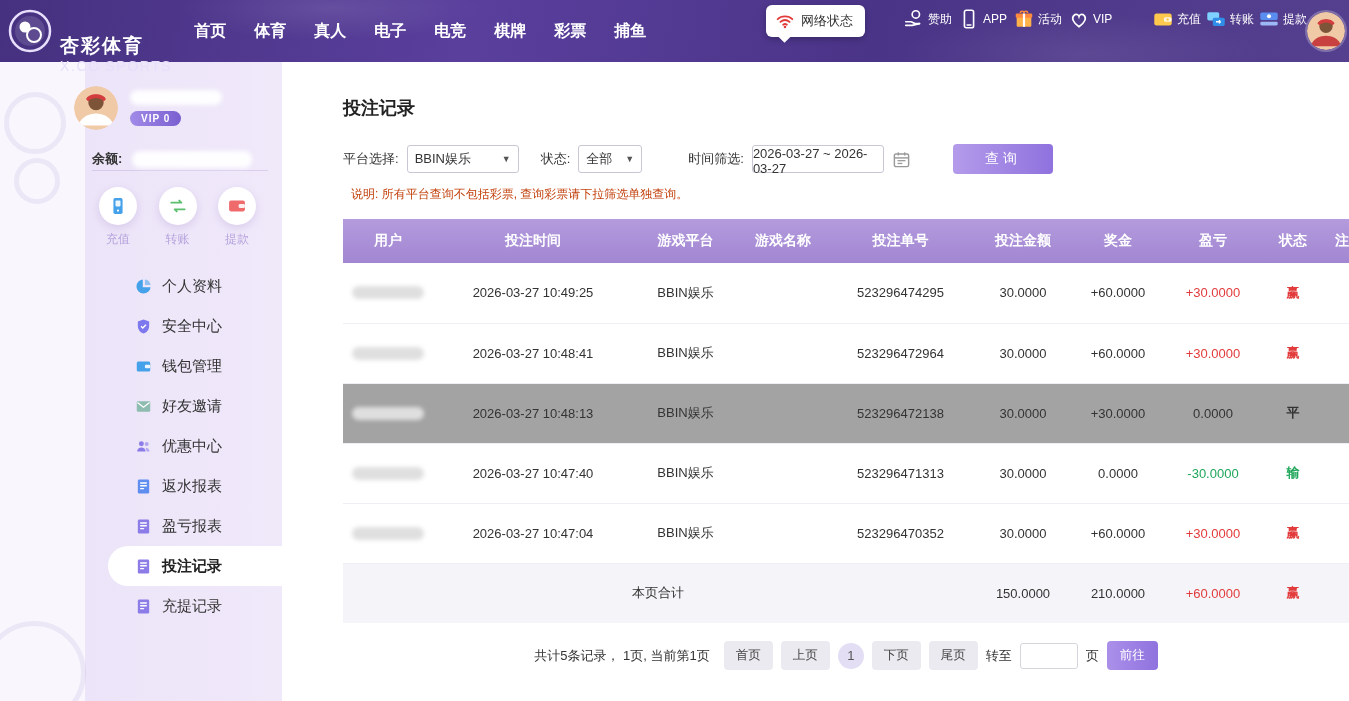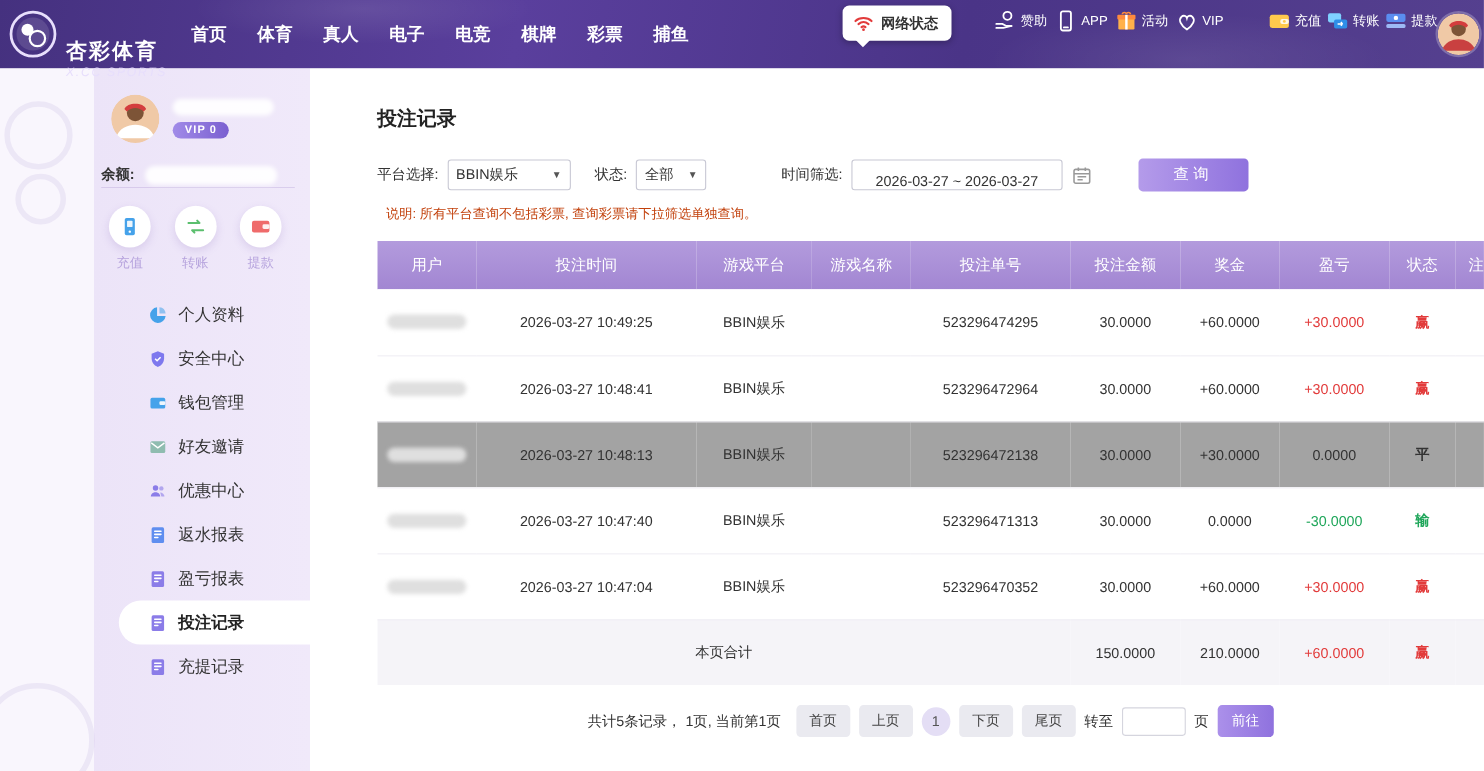--- a/index.html
+++ b/index.html
@@ -9,42 +9,42 @@
   
   .topbar { position:absolute; top:0; left:0; width:100%; height:62px; z-index:5;
     background:
       radial-gradient(ellipse 220px 46px at 330px 8px, rgba(255,255,255,.10), transparent 70%),
       radial-gradient(ellipse 260px 60px at 1080px 54px, rgba(255,255,255,.08), transparent 70%),
       linear-gradient(100deg,#45317f 0%,#5a3f9d 35%,#4a3487 65%,#55408f 100%);
     display:flex; align-items:center; }
   .brand { display:flex; align-items:center; gap:8px; padding-left:8px; min-width:150px; cursor:pointer; }
   .logo-circle { width:44px; height:44px; flex-shrink:0; }
   .brand-name { color:#fff; font-size:19px; font-weight:bold; letter-spacing:2px; line-height:1.1;margin-top:48px; }
-  .brand-sub  { color:#e7defc; font-size:11px; letter-spacing:1.6px; margin-top:2px;font-style:italic; }
+  .brand-sub  { color:#e7defc; font-size:14px; letter-spacing:1.6px; margin-top:2px; }
   .main-nav { display:flex; gap:28px; margin-left:22px; }
   .nav-item { color:#fff; font-size:16px; font-weight:bold; cursor:pointer; white-space:nowrap; }
   .network-bubble { position:absolute; left:766px; top:5px; background:#fff; border-radius:6px;
     padding:5px 12px 5px 8px; display:flex; align-items:center; gap:5px;
-    font-size:13px; font-weight:bold; color:#333; box-shadow:0 2px 6px rgba(0,0,0,.25); cursor:pointer; }
+    font-size:13px; font-weight:normal; color:#333; box-shadow:0 2px 6px rgba(0,0,0,.25); cursor:pointer; }
   .network-bubble::after { content:''; position:absolute; left:14px; bottom:-4px; width:9px; height:9px; background:#fff; transform:rotate(45deg); }
   .quick-icons  { position:absolute; left:903px;  top:8px; display:flex; gap:11px; }
   .wallet-icons { position:absolute; left:1152px; top:8px; display:flex; gap:9px; }
   .icon-col { width:44px; display:flex; flex-direction:row; align-items:center; gap:3px; cursor:pointer; }
   .icn { display:inline-flex; } .icn svg { width:22px; height:22px; }
   .icn-label { color:#fff; font-size:12px; white-space:nowrap; }
   .top-avatar { position:absolute; right:4px; top:12px; width:38px; height:38px; border-radius:50%; overflow:hidden; cursor:pointer; box-shadow:0 0 0 2px rgba(255,255,255,.25); }
 
   
   .sidebar { position:absolute; top:62px; left:0; width:282px; height:639px;
     background:linear-gradient(90deg,#f9f6fd 0,#f9f6fd 85px,#ece4f8 85px,#f0e9fa 100%); }
   .sb-ring { position:absolute; border:5px solid rgba(130,100,190,.10); border-radius:50%; }
   .ring1 { left:4px;  top:30px;  width:62px;  height:62px; }
   .ring2 { left:14px; top:96px;  width:46px;  height:46px; }
   .ring3 { left:-18px; bottom:-24px; width:104px; height:104px; }
-  .profile { display:flex; align-items:center; gap:12px; padding:24px 0 0 101px; position:relative; }
+  .profile { display:flex; align-items:center; gap:12px; padding:24px 0 0 74px; position:relative; }
   .avatar-sm { width:44px; height:44px; border-radius:50%; overflow:hidden; flex-shrink:0; }
   .profile-info { display:flex; flex-direction:column; align-items:flex-start; }
   .redacted { background:rgba(255,255,255,.92); border-radius:8px; filter:blur(2px); }
   .name-blob { width:92px; height:15px; margin-bottom:6px; }
   .vip-badge { display:inline-block; background:linear-gradient(90deg,#a18be8,#7a5fd0); color:#fff;
     font-size:10px; font-weight:bold; padding:2px 11px; border-radius:9px; letter-spacing:1px; }
   .balance-wrap { display:flex; align-items:center; gap:10px; margin:20px 14px 0 92px; padding-bottom:2px;
     border-bottom:1px solid rgba(140,110,190,.22); font-size:13px; font-weight:bold; color:#333; }
   .balance-blob { width:120px; height:17px; }
   .actions { display:flex; justify-content:space-between; margin:16px 26px 0 99px; }
@@ -76,31 +76,31 @@
   
   .content { position:absolute; top:62px; left:282px; right:0; bottom:0; background:#fff;
     padding:34px 0 0 61px; overflow:hidden; }
   .page-title { font-size:18px; font-weight:bold; color:#222; margin-bottom:24px; }
   .filters { display:flex; align-items:center; font-size:13px; color:#333; }
   .flabel { margin-right:8px; white-space:nowrap; }
   .select { display:inline-flex; align-items:center; justify-content:space-between; height:28px;
     border:1px solid #c8c8d4; border-radius:3px; background:#fff; padding:0 7px; cursor:pointer; color:#333; }
   .select::after { content:"▼"; font-size:9px; color:#555; margin-left:8px; }
   .select.platform { width:112px; margin-right:22px; }
-  .select.status   { width:64px;  margin-right:68px; }
-  .date-input { width:192px; height:28px; border:1px solid #c8c8d4; border-radius:3px; background:#fff;
-    display:flex; align-items:flex-end; justify-content:center; margin-right:8px; cursor:text; font-size:13px; }
+  .select.status   { width:64px;  margin-right:46px; }
+  .date-input { width:132px; height:28px; border:1px solid #c8c8d4; border-radius:3px; background:#fff;
+    display:flex; align-items:flex-start; justify-content:center; margin-right:8px; cursor:text; font-size:13px; }
   .calendar-icon { display:inline-flex; cursor:pointer; margin-right:42px; }
   .query-btn { width:100px; height:30px; border:none; border-radius:4px;
     background:linear-gradient(90deg,#b49bea,#8f72de); color:#fff; font-size:14px; letter-spacing:4px; cursor:pointer; }
   .note { font-size:12px; color:#c2410c; margin:12px 0 16px 8px; }
 
   .table-wrap { width:1006px; overflow:hidden; }
   table { width:1060px; border-collapse:collapse; table-layout:fixed; }
-  thead th { height:44px; background:linear-gradient(180deg,#b39bdd,#a286d2); color:#fff; font-size:14px; font-weight:normal; }
+  thead th { height:44px; background:linear-gradient(180deg,#b39bdd,#a286d2); color:#fff; font-size:14px; font-weight:bold; }
   tbody td { height:60px; text-align:center; font-size:13px; color:#333; border-bottom:1px solid #efeef4; background:#fff; }
   tr.highlight td { background:#a3a3a3; }
   tr.summary td { background:#f5f4f8; border-bottom:none; }
   .tone-win  { color:#e23b3b; }
   .tone-lose { color:#1fa65a; }
   .tone-draw { color:#333; }
   td.status-col { font-weight:bold; }
   .redact-pill { width:72px; height:13px; border-radius:7px; background:#dfdfdf; filter:blur(2px); margin:0 auto; }
 
   .pagination { width:1006px; display:flex; align-items:center; justify-content:center; gap:8px;

